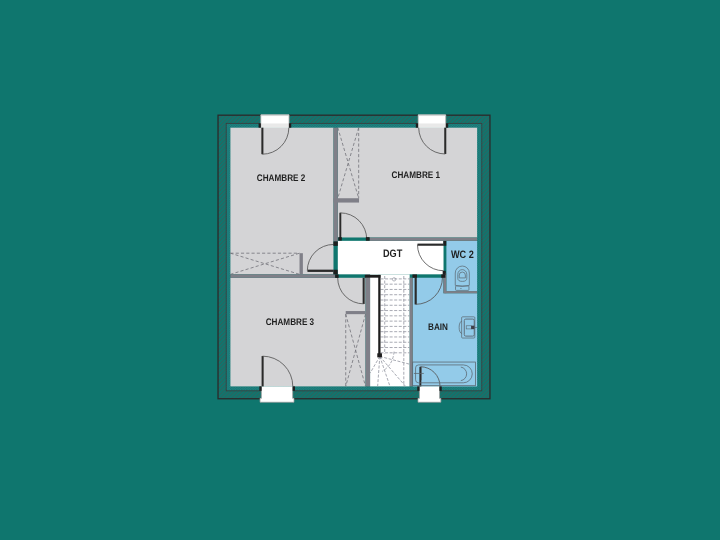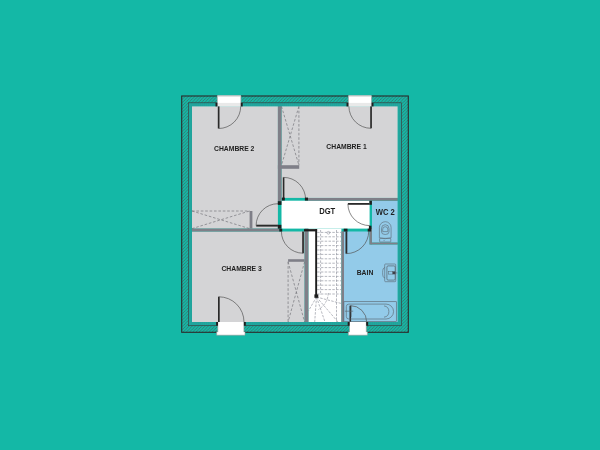--- a/index.html
+++ b/index.html
@@ -1,16 +1,16 @@
 <!DOCTYPE html>
 <html><head>
 <meta charset="utf-8">
 <style>
   html,body{margin:0;padding:0;background:#ffffff;}
-  .wrap{width:600px;height:450px;position:relative;overflow:hidden;background:#14b8a6;}
+  .wrap{width:600px;height:450px;position:relative;overflow:hidden;background:#0f766e;}
   text{font-family:"Liberation Sans",sans-serif;fill:#1d1d1d;font-weight:bold;}
 </style>
 </head>
 <body>
 <div class="wrap">
 <svg width="600" height="450" viewBox="0 0 600 450" xmlns="http://www.w3.org/2000/svg">
 <defs>
   <pattern id="hatch" width="3.2" height="3.2" patternUnits="userSpaceOnUse">
     <path d="M-0.8,4 L4,-0.8 M-0.8,7.2 L7.2,-0.8" stroke="#4e4e4e" stroke-width="0.55" fill="none"></path>
   </pattern>

